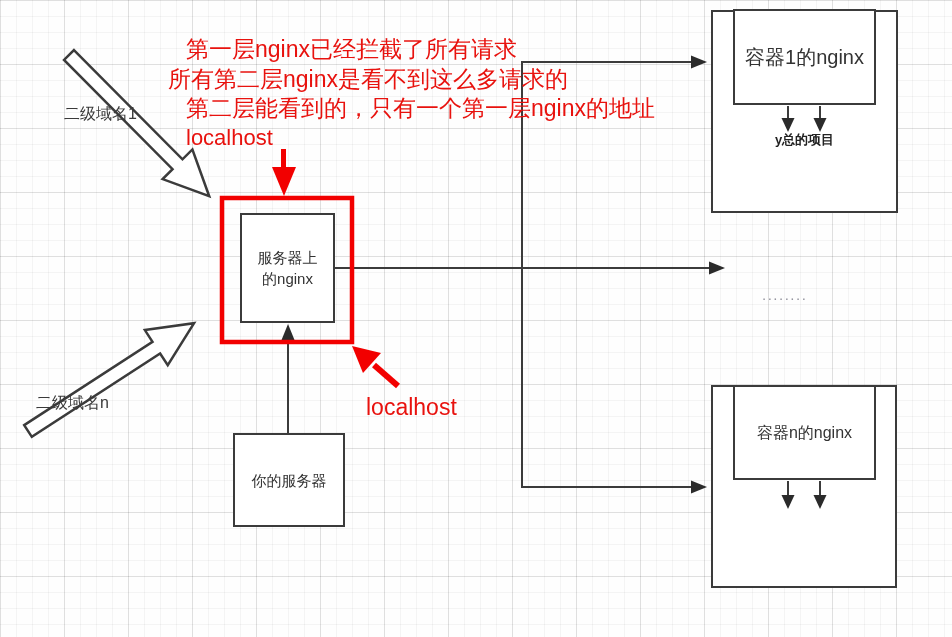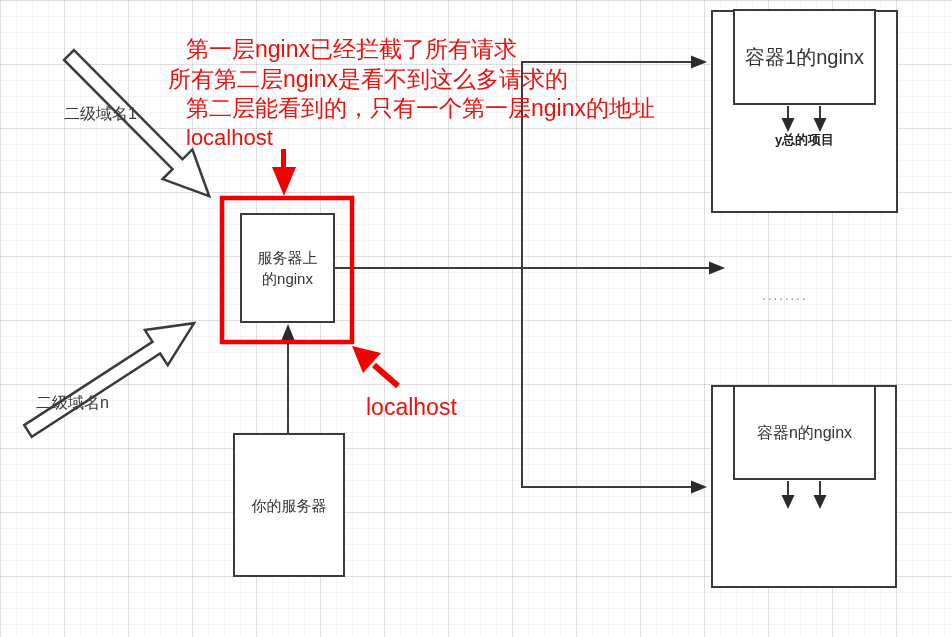--- a/index.html
+++ b/index.html
@@ -31,21 +31,21 @@
 </head>
 <body>
 
 <div id="canvas">
 
   <div class="box" style="left:240px;top:213px;width:95px;height:110px;">
     <span class="node-label">服务器上
 的nginx</span>
   </div>
 
-  <div class="box" style="left:233px;top:433px;width:112px;height:144px;">
+  <div class="box" style="left:233px;top:433px;width:112px;height:94px;">
     <span class="node-label">你的服务器</span>
   </div>
 
   <div class="box" style="left:711px;top:10px;width:187px;height:203px;"></div>
   <div class="box" style="left:733px;top:9px;width:143px;height:96px;">
     <span class="node-label" style="font-size:20px;">容器1的nginx</span>
   </div>
 
   <div class="box" style="left:711px;top:385px;width:186px;height:203px;"></div>
   <div class="box" style="left:733px;top:385px;width:143px;height:95px;">

